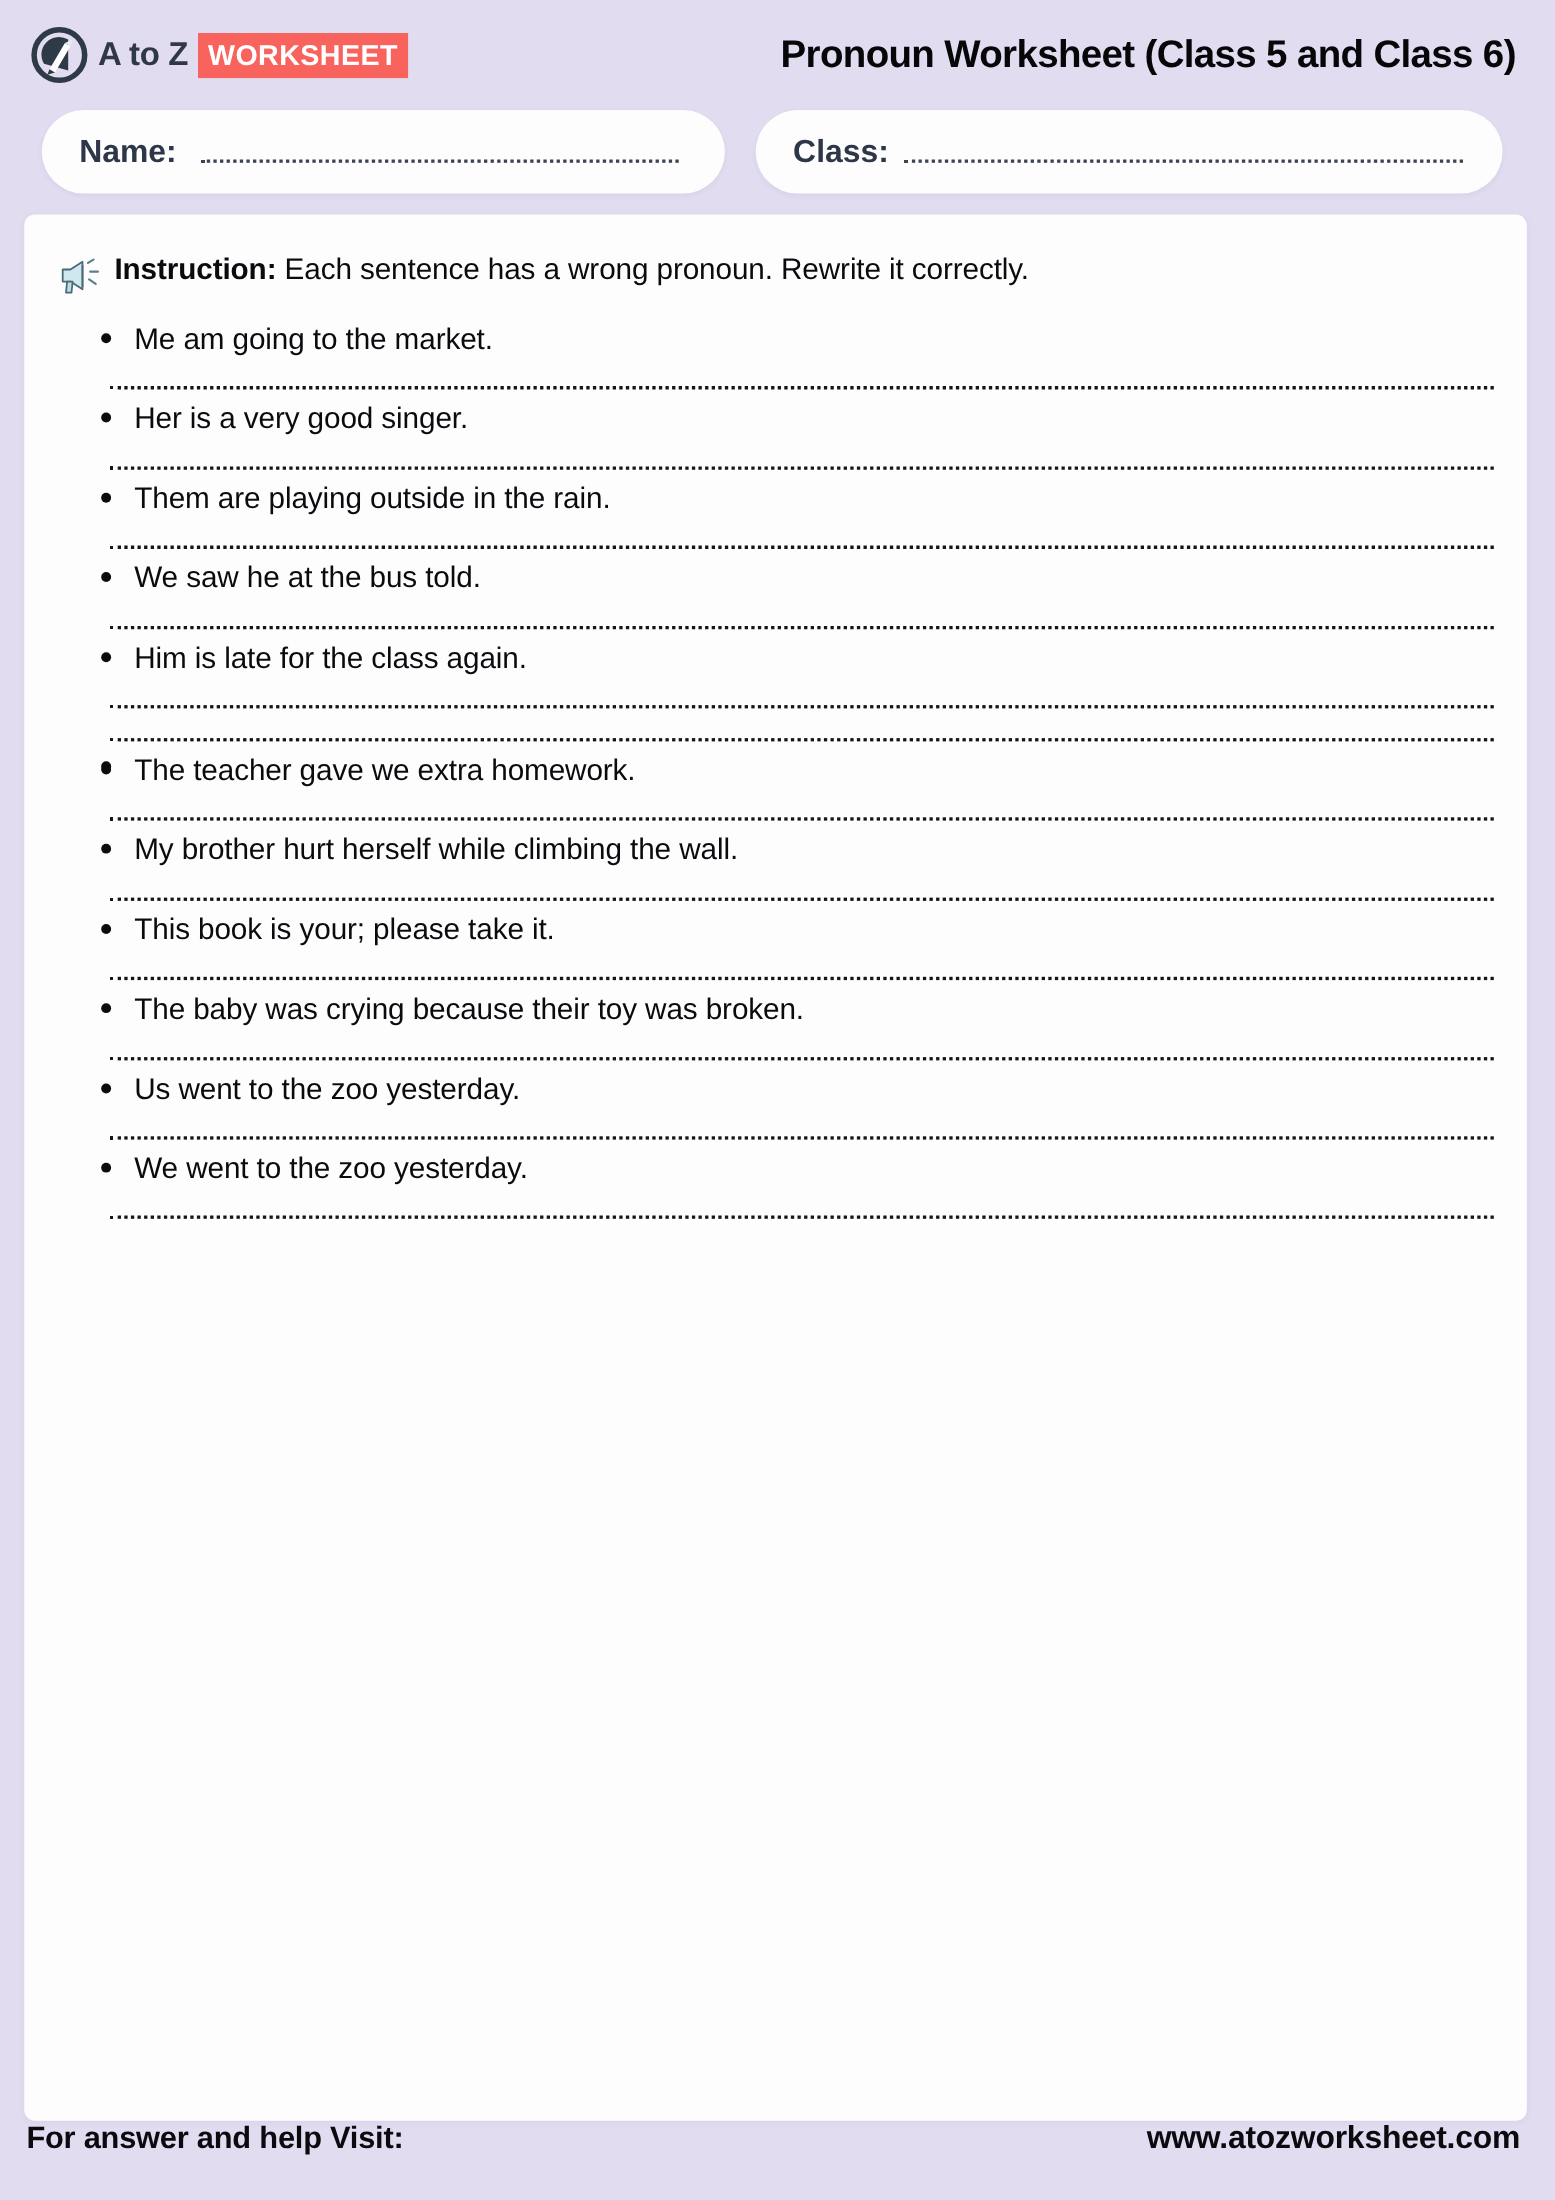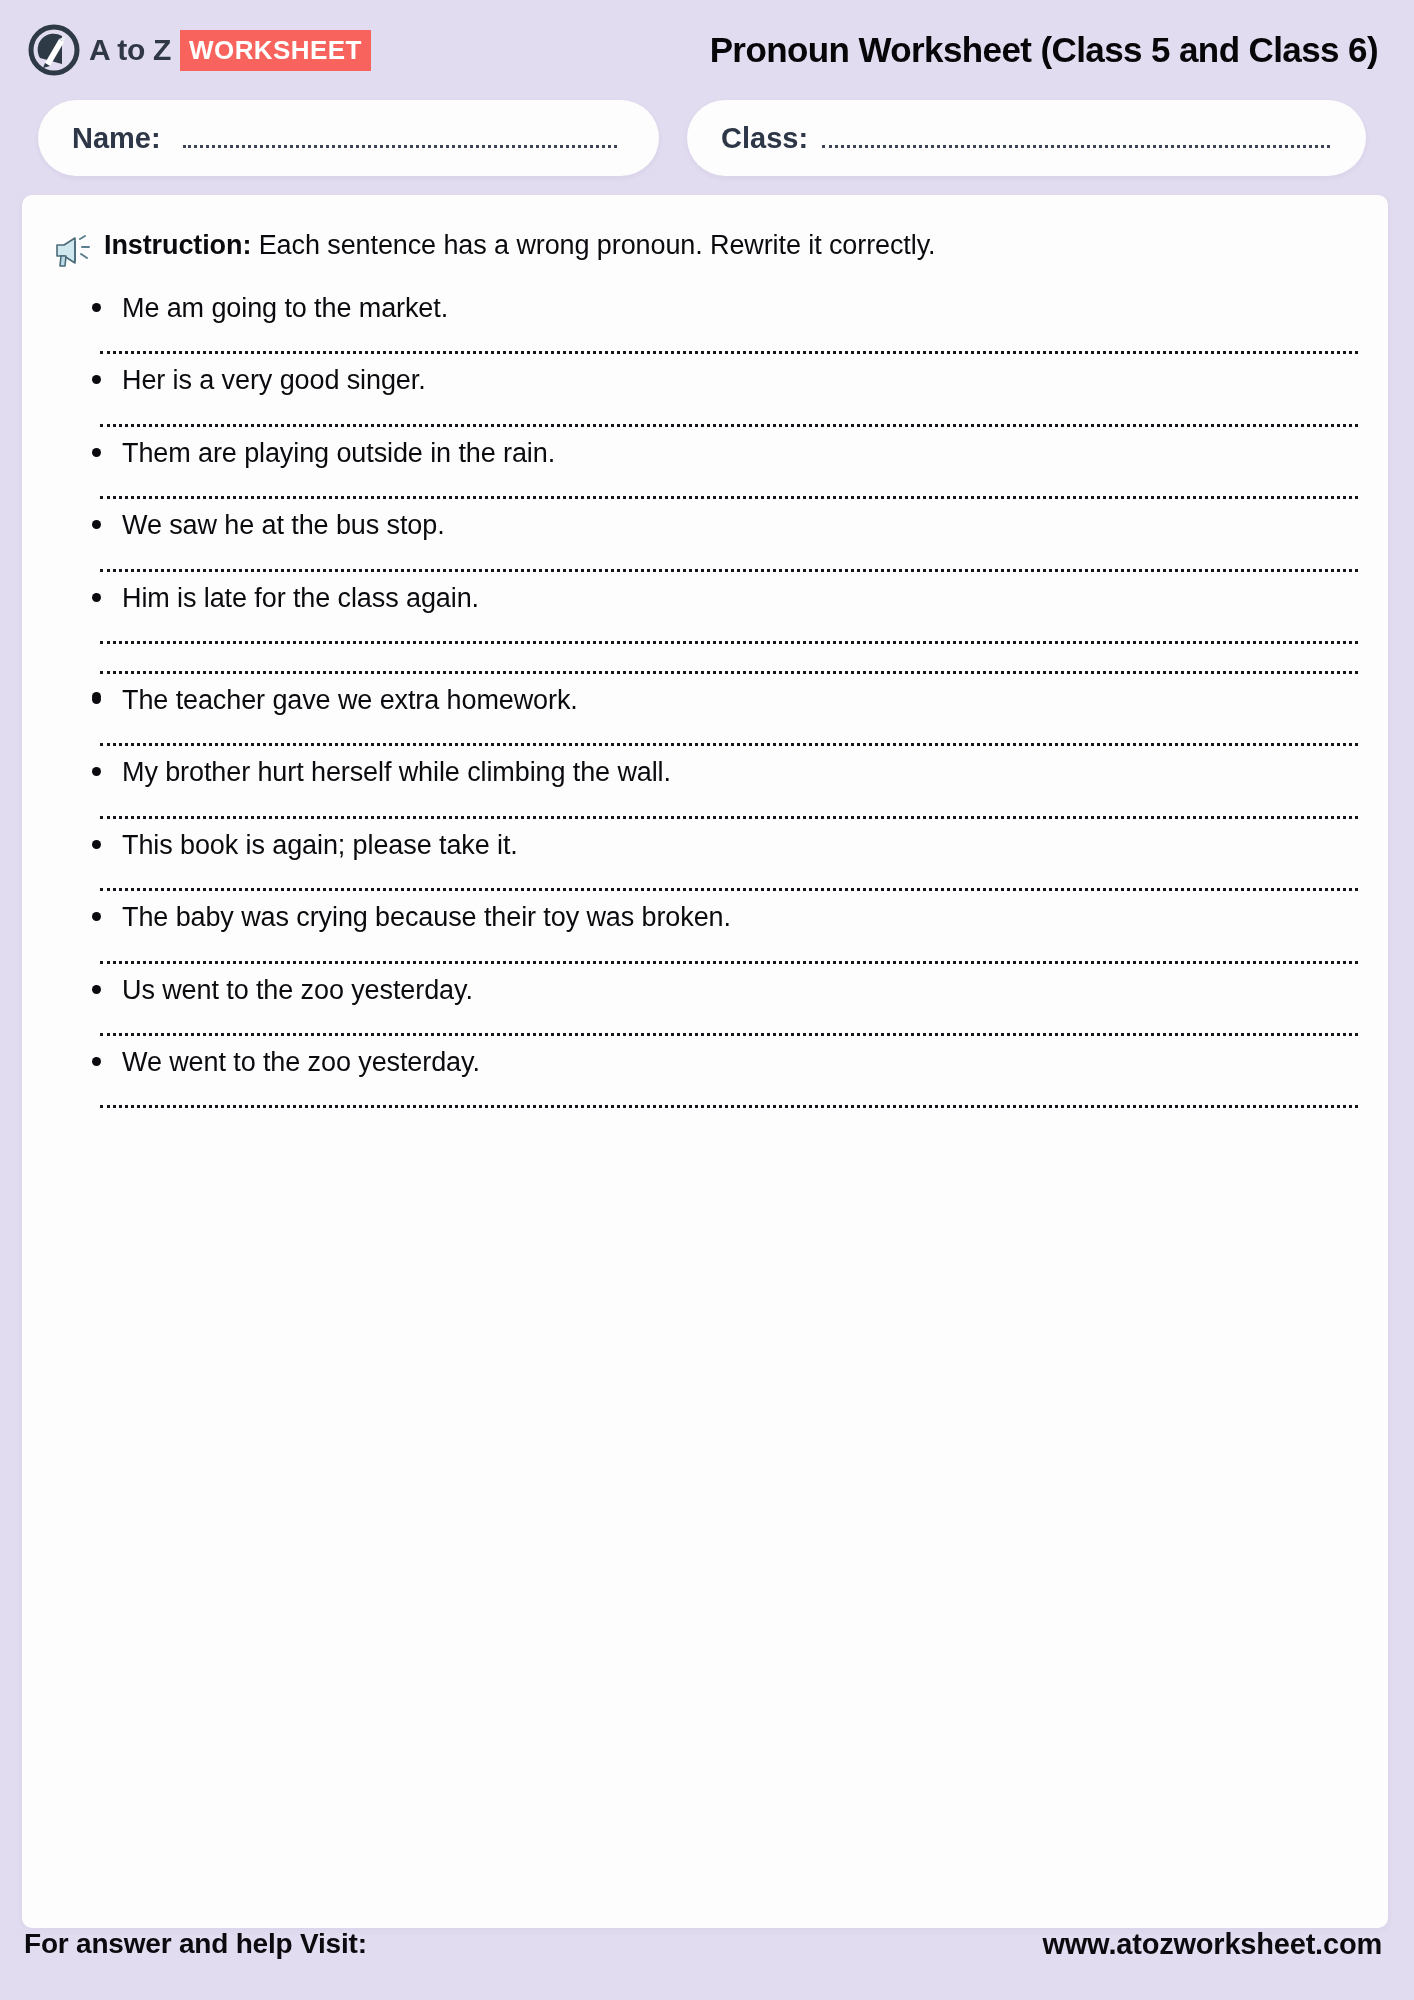--- a/index.html
+++ b/index.html
@@ -278,21 +278,21 @@
         <span class="qtext">Her is a very good singer.</span>
         <div class="answer-line"></div>
       </li>
       <li class="qitem">
         <span class="bullet"></span>
         <span class="qtext">Them are playing outside in the rain.</span>
         <div class="answer-line"></div>
       </li>
       <li class="qitem">
         <span class="bullet"></span>
-        <span class="qtext">We saw he at the bus stop.</span>
+        <span class="qtext">We saw he at the bus told.</span>
         <div class="answer-line"></div>
       </li>
       <li class="qitem">
         <span class="bullet"></span>
         <span class="qtext">Him is late for the class again.</span>
         <div class="answer-line"></div>
       </li>
       <li class="qitem">
         <span class="bullet"></span>
         <div class="answer-line"></div>
@@ -302,21 +302,21 @@
         <span class="qtext">The teacher gave we extra homework.</span>
         <div class="answer-line"></div>
       </li>
       <li class="qitem">
         <span class="bullet"></span>
         <span class="qtext">My brother hurt herself while climbing the wall.</span>
         <div class="answer-line"></div>
       </li>
       <li class="qitem">
         <span class="bullet"></span>
-        <span class="qtext">This book is again; please take it.</span>
+        <span class="qtext">This book is your; please take it.</span>
         <div class="answer-line"></div>
       </li>
       <li class="qitem">
         <span class="bullet"></span>
         <span class="qtext">The baby was crying because their toy was broken.</span>
         <div class="answer-line"></div>
       </li>
       <li class="qitem">
         <span class="bullet"></span>
         <span class="qtext">Us went to the zoo yesterday.</span>

